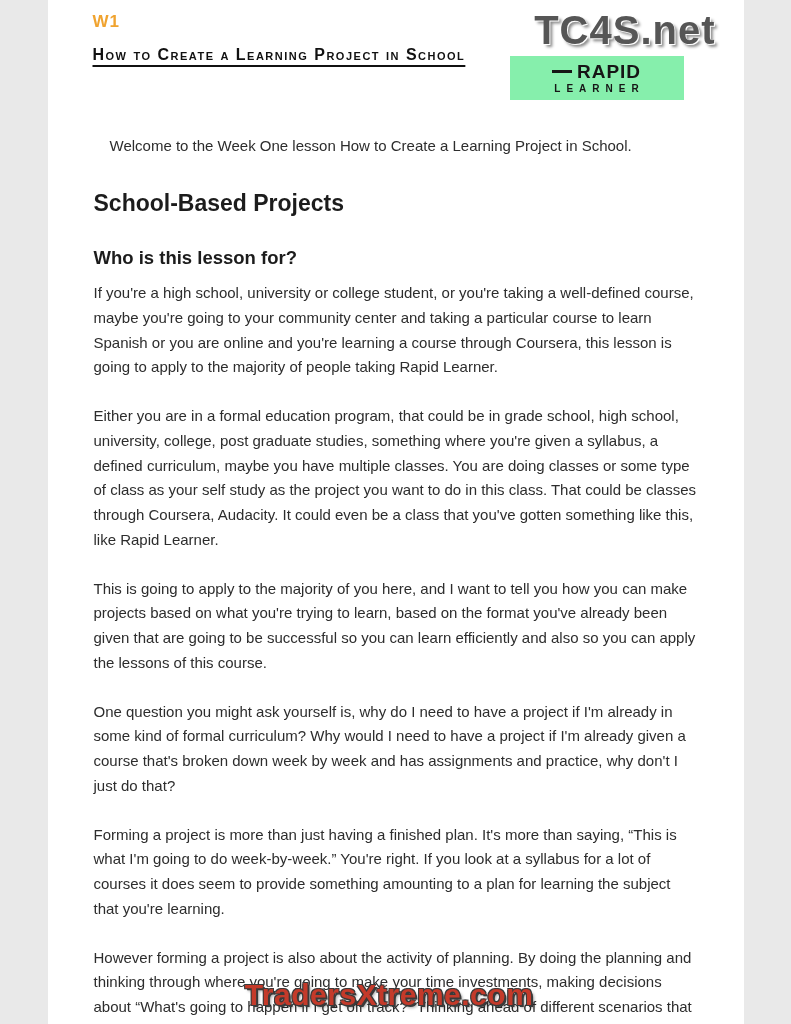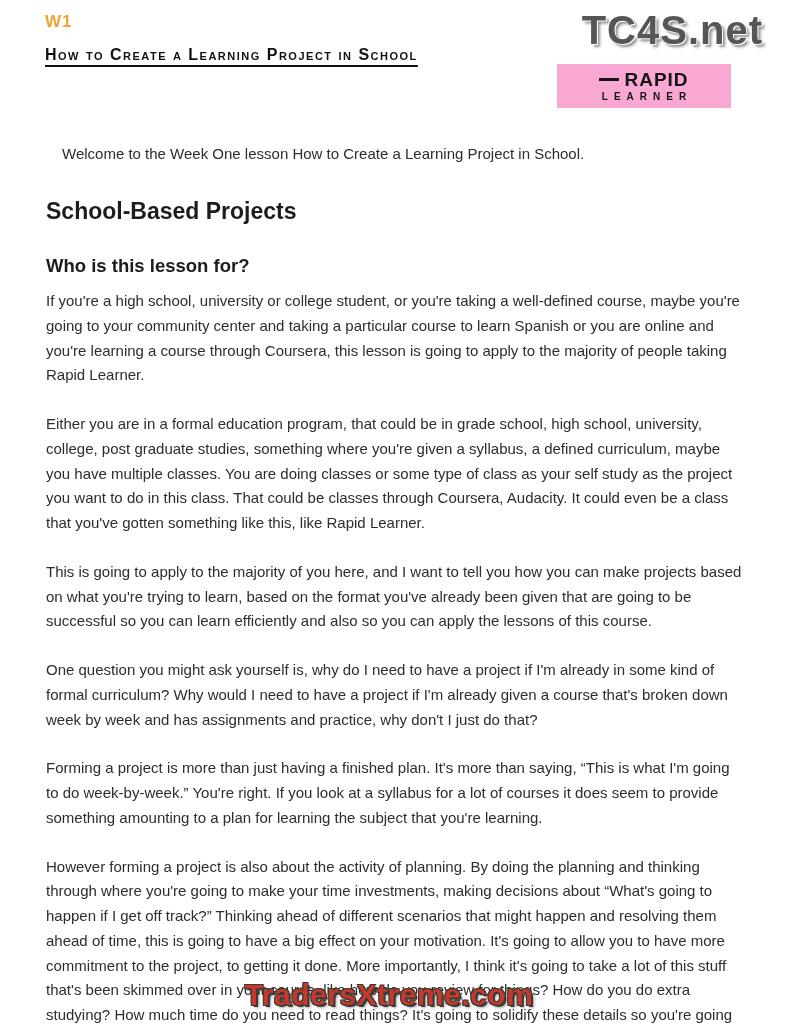--- a/index.html
+++ b/index.html
@@ -1,19 +1,19 @@
 <!DOCTYPE html>
 <html><head>
 <meta charset="utf-8">
 <style>
   * { box-sizing: border-box; }
   html,body { margin:0; padding:0; background:#e9e9e9; }
   .page {
     position: relative;
-    width: 791px;
+    width: 696px;
     height: 1024px;
     margin: 0 auto;
     background: #ffffff;
     font-family: "Liberation Sans", sans-serif;
     color: #2d2d2d;
     overflow: hidden;
   }
 
   
   .header {
@@ -60,25 +60,25 @@
     position: absolute;
     right: 0px;
     top: 3px;
     width: 16px;
     height: 24px;
     background: #cf2b20;
     border-radius: 2px;
     z-index: -1;
   }
   .rapid-badge {
-    margin-top: 14px;
+    margin-top: 6px;
     margin-right: 42px;
     width: 174px;
     height: 44px;
-    background: #f9a8d4;
+    background: #86efac;
     display: flex;
     flex-direction: column;
     justify-content: center;
     align-items: center;
     color: #161616;
   }
   .rapid-line {
     display: flex;
     align-items: center;
     gap: 5px;

